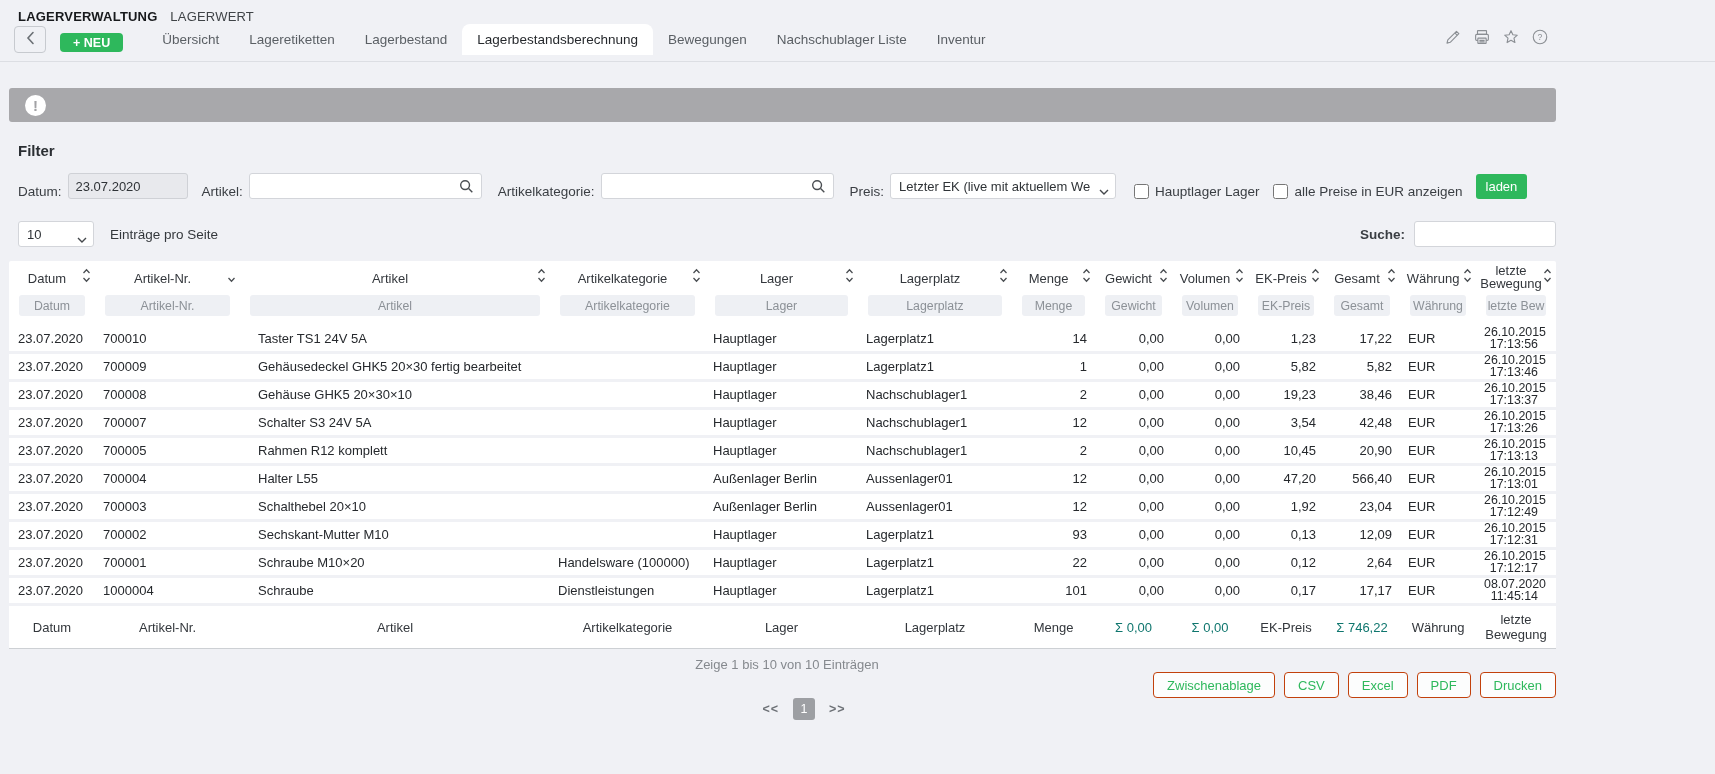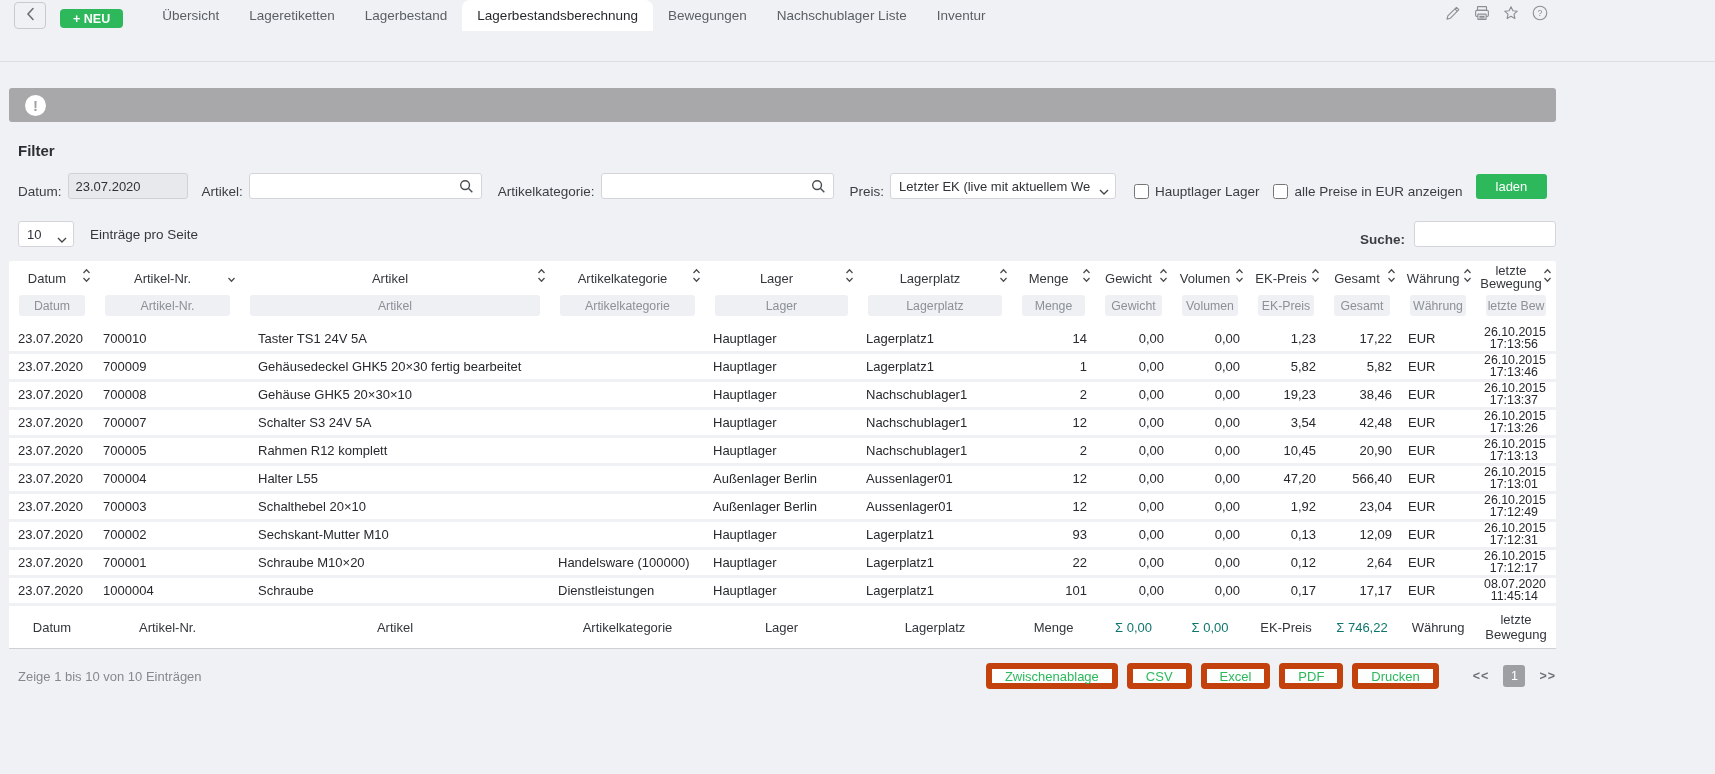--- a/index.html
+++ b/index.html
@@ -41,26 +41,26 @@
   .search-wrap{position:relative;margin-right:16px;}
   .search-wrap input{width:196px;padding-right:28px;}
   .search-wrap .mag{position:absolute;right:8px;top:6px;pointer-events:none;}
   .select-wrap{position:relative;margin-right:4px;}
   .select-wrap select{appearance:none;-webkit-appearance:none;height:26px;border:1px solid #d3d5da;
     border-radius:3px;background:#fff;font-size:13px;padding:0 24px 0 8px;font-family:inherit;color:#2f3337;}
   .select-wrap .chev{position:absolute;right:7px;top:10px;pointer-events:none;}
   .preis-select{width:226px;}
   .cb-group{display:flex;align-items:center;margin-left:14px;white-space:nowrap;}
   .cb-group input{width:15px;height:15px;margin:0 6px 0 0;}
-  .laden-btn{background:#2eb85c;color:#fff;border:none;border-radius:3px;height:25px;padding:0 20px;
+  .laden-btn{background:#2eb85c;color:#fff;border:none;border-radius:3px;height:25px;padding:0 10px;
     font-size:13px;margin-left:13px;font-family:inherit;cursor:pointer;}
   .list-controls{display:flex;align-items:center;margin-top:22px;padding-left:9px;font-size:13.5px;color:#34383c;}
-  .pagesize-select{width:56px;}
+  .pagesize-select{width:76px;}
   .pagesize-label{margin-left:12px;}
-  .search-right{margin-left:auto;display:flex;align-items:flex-end;}
+  .search-right{margin-left:auto;display:flex;align-items:center;}
   .search-right label{font-weight:bold;margin-right:9px;color:#3a3e43;}
   .suche-input{width:126px;}
   
   .table-card{margin-top:14px;background:#fff;border-radius:2px;}
   table{width:100%;border-collapse:collapse;table-layout:fixed;font-size:13px;color:#26292d;}
   thead th{height:32px;font-weight:normal;position:relative;text-align:center;color:#33373c;padding:0 14px 0 4px;
     cursor:pointer;box-sizing:border-box;overflow:hidden;}
   thead th .th-lbl{line-height:13px;display:inline-block;vertical-align:middle;}
   .sort{position:absolute;right:4px;top:50%;transform:translateY(-50%);}
   thead .filter-th{padding:2px 10px 10px;cursor:default;height:auto;}
@@ -68,35 +68,39 @@
     color:#8c9197;font-size:12.3px;overflow:hidden;white-space:nowrap;cursor:text;}
   tbody td{height:24px;padding:1px 8px;border-bottom:3px solid #f0f1f5;overflow:hidden;white-space:nowrap;box-sizing:border-box;}
   tbody td.right{text-align:right;}
   tbody td:first-child{padding-left:9px;}
   tbody td:nth-child(3){padding-left:18px;}
   tbody td:nth-child(13){font-size:12.4px;line-height:11.5px;white-space:pre-line;padding-right:18px;text-align:right;color:#26292d;}
   tfoot td{height:42px;text-align:center;font-size:13px;color:#33373c;
     border-top:1px solid #55585c;border-bottom:1px solid #cdd0d4;white-space:normal;line-height:15px;padding:0 4px;}
   tfoot td.red{color:#0f766e;}
   
-  .bottom-bar{display:flex;align-items:center;margin-top:8px;height:38px;padding-left:9px;}
+  .bottom-bar{display:flex;align-items:center;margin-top:8px;height:38px;padding-left:9px;flex-direction:column;}
   .info{color:#85898e;font-size:13px;}
   .exports{margin-left:auto;display:flex;gap:9px;}
-  .export-btn{border:6px solid #c2410c;color:#2eb85c;background:#fcfdfd;border-radius:4px;height:26px;
+  .export-btn{border:1px solid #c2410c;color:#2eb85c;background:#fcfdfd;border-radius:4px;height:26px;
     padding:0 13px;font-size:13px;font-family:inherit;cursor:pointer;}
   .pager{display:flex;align-items:center;gap:14px;margin-left:34px;font-size:12.5px;color:#6d7176;font-weight:bold;}
   .pager-arrow{border:none;background:transparent;color:#6d7176;font-weight:bold;font-size:12.5px;cursor:pointer;
     font-family:inherit;padding:0;letter-spacing:1px;}
   .page-btn{width:22px;height:22px;background:#9d9fa3;color:#fff;border:none;border-radius:3px;font-size:12.5px;
     cursor:pointer;font-family:inherit;}
 </style>
 </head>
 <body>
 
 <header class="topbar">
+  <div class="breadcrumb">
+    <span class="bc-section">LAGERVERWALTUNG</span>
+    <span class="bc-page">LAGERWERT</span>
+  </div>
   <div class="toolbar">
     <button class="back-btn">
       <span><svg width="9" height="14" viewBox="0 0 9 14">
             <path d="M7 1.5 L2 7 L7 12.5" fill="none" stroke="#6b7075" stroke-width="1.6" stroke-linecap="round"></path>
           </svg></span>
     </button>
     <button class="neu-btn">+ NEU</button>
     <nav class="tabs" id="tabs">
         <button class="tab">Übersicht</button>
         <button class="tab">Lageretiketten</button>

